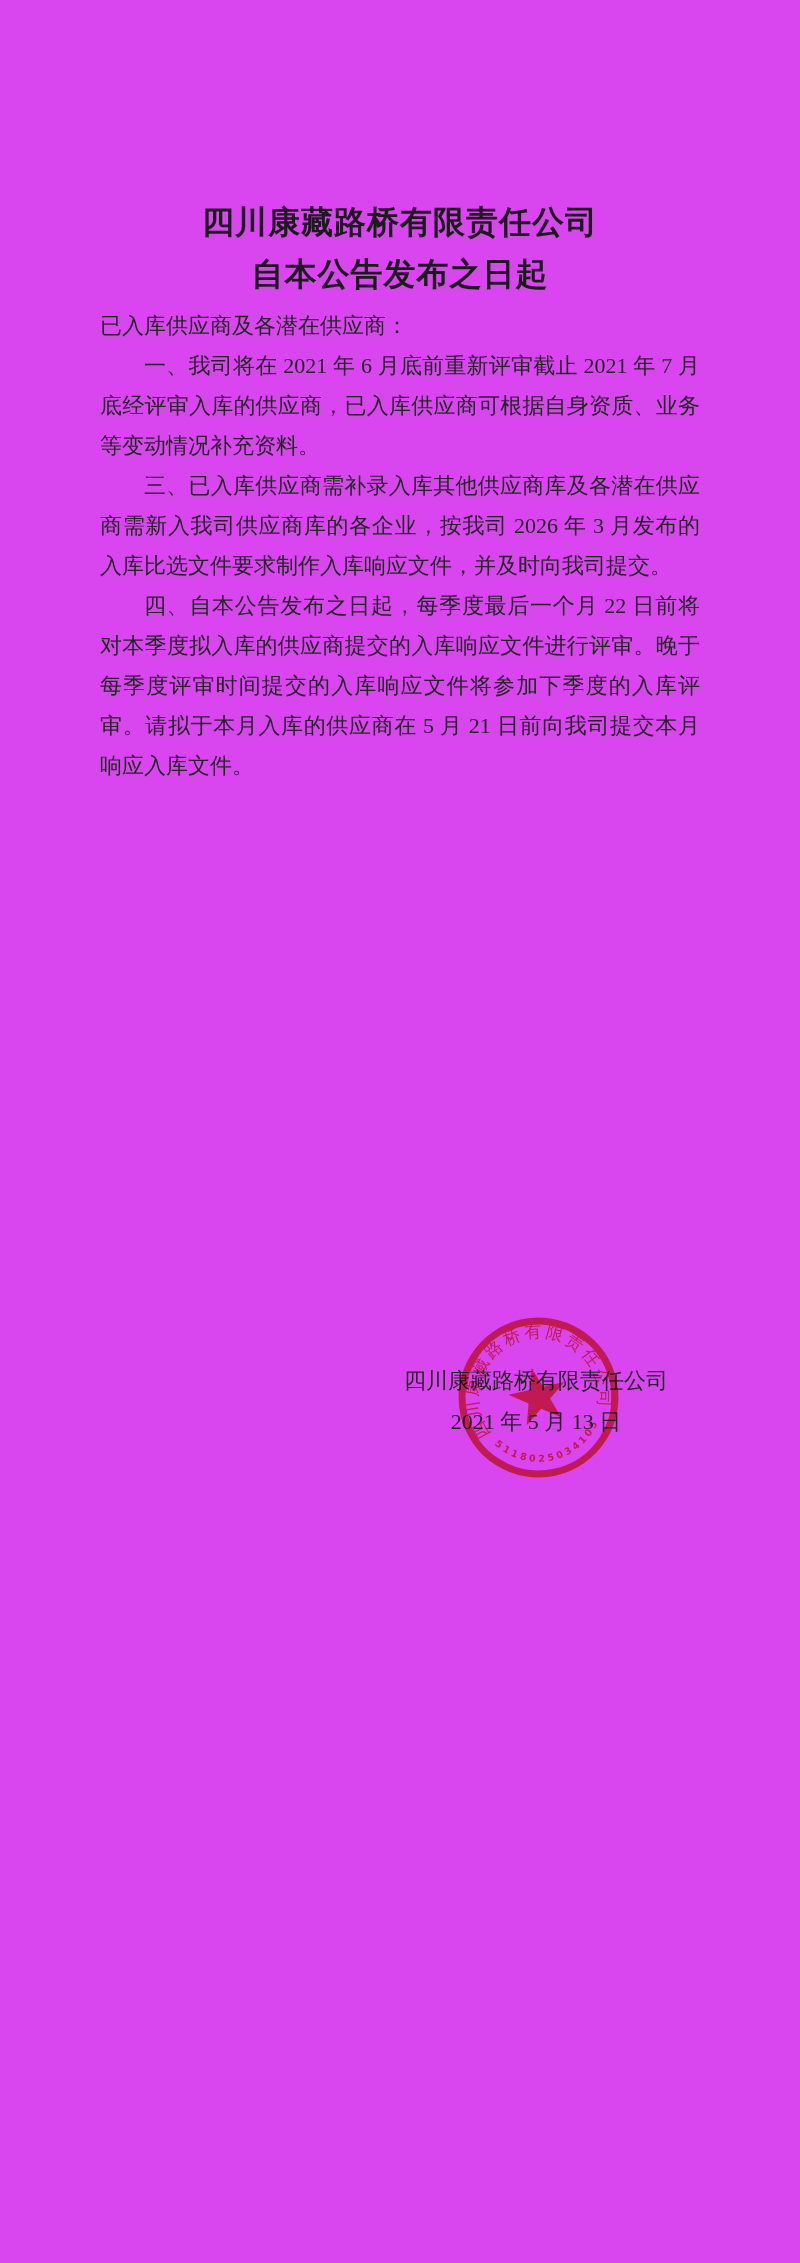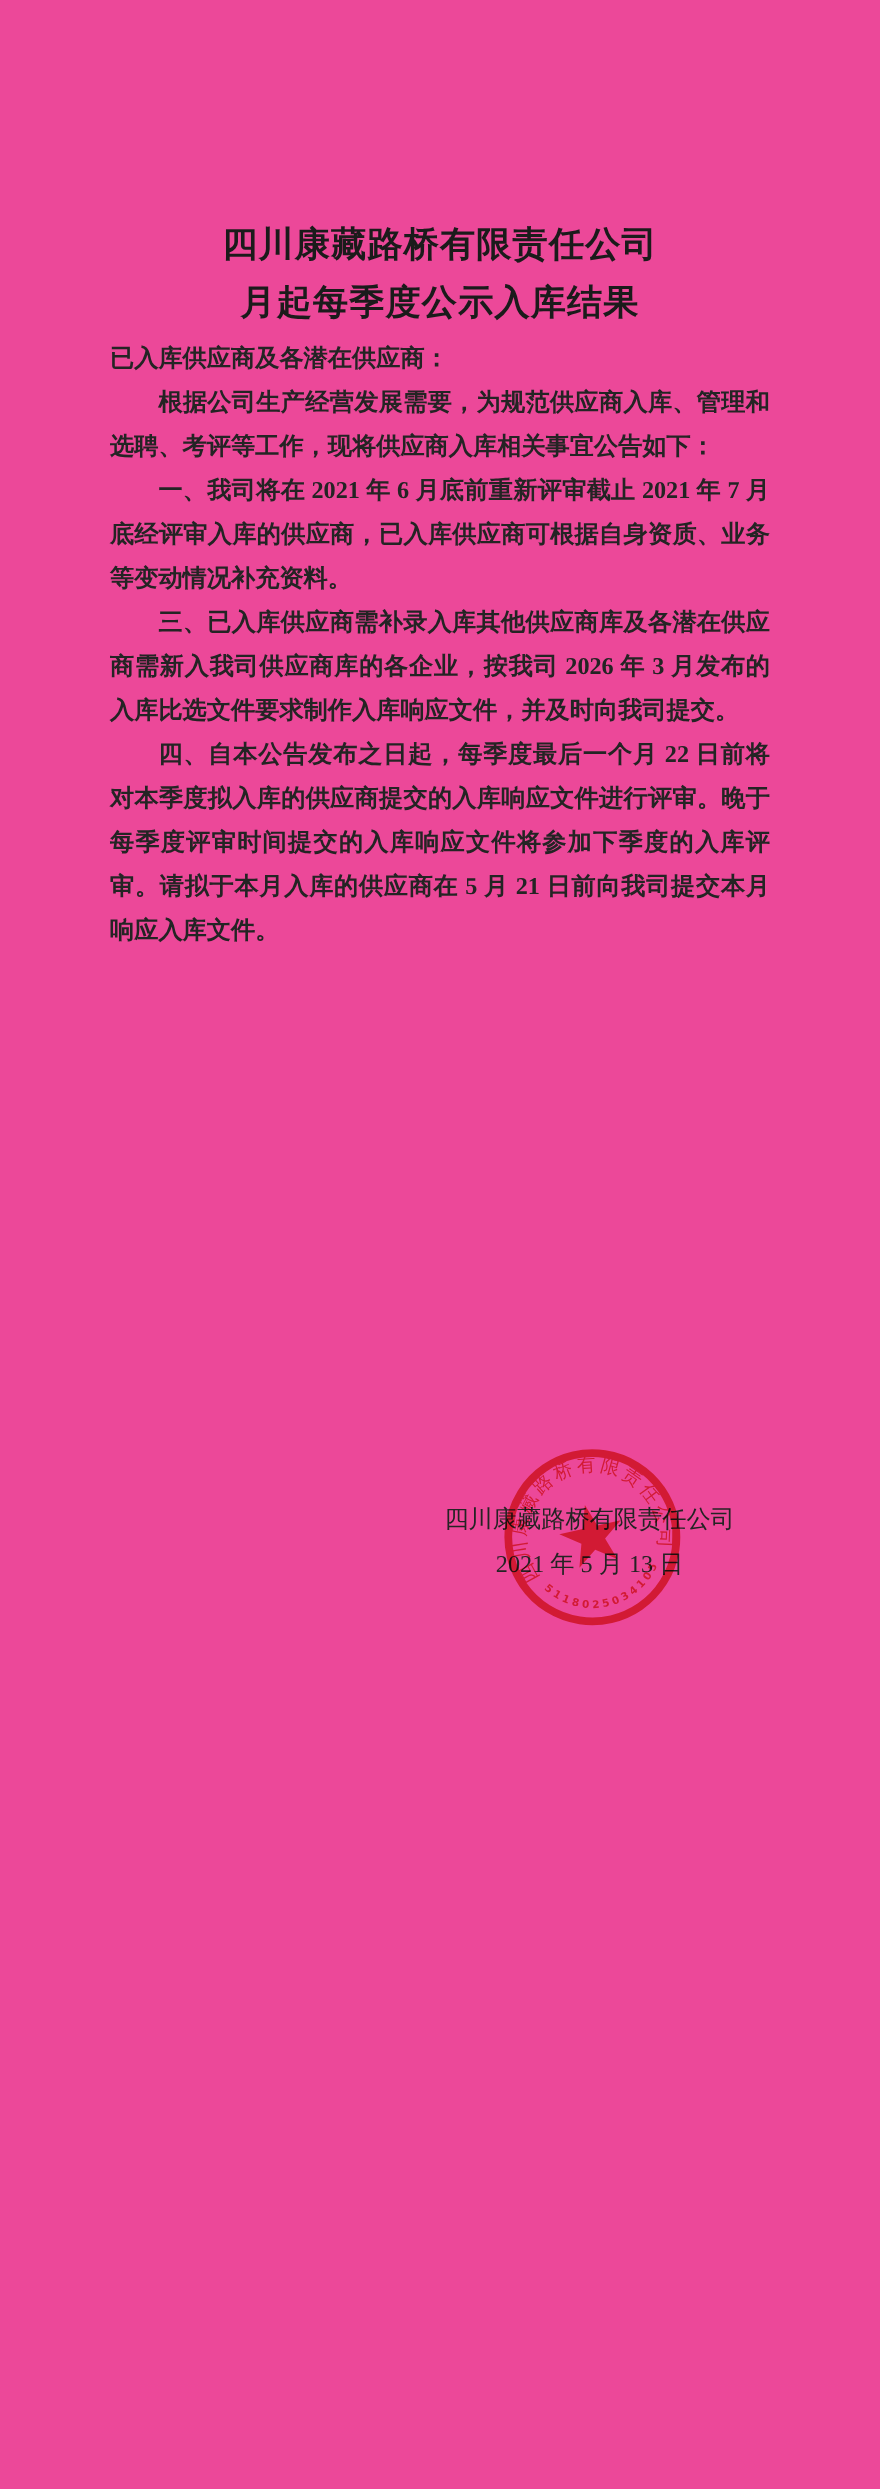--- a/index.html
+++ b/index.html
@@ -4,21 +4,21 @@
 <style>
   html, body {
     margin: 0;
     padding: 0;
     background: #ffffff;
   }
   .page {
     position: relative;
     width: 800px;
     height: 2263px;
-    background: #ec4899;
+    background: #d946ef;
     overflow: hidden;
     font-family: "Liberation Serif", "DejaVu Serif", serif;
     color: #212121;
   }
   .doc-title {
     position: absolute;
     top: 196px;
     left: 0;
     right: 0;
     text-align: center;
@@ -30,21 +30,20 @@
   }
   .doc-body {
     position: absolute;
     top: 306px;
     left: 100px;
     width: 600px;
     font-size: 22px;
     line-height: 40px;
     text-align: justify;
     color: #242424;
-    font-weight: bold;
   }
   .doc-body p {
     margin: 0;
     padding: 0;
   }
   .para {
     text-indent: 2em;
   }
   .signature {
     position: absolute;
@@ -79,26 +78,25 @@
     font-weight: bold;
   }
 </style>
 </head>
 <body>
 
 <div class="page">
 
   <div class="doc-title">
     <div>四川康藏路桥有限责任公司</div>
-    <div>月起每季度公示入库结果</div>
+    <div>自本公告发布之日起</div>
   </div>
 
   <div class="doc-body">
     <p class="salutation">已入库供应商及各潜在供应商：</p>
-    <p class="para">根据公司生产经营发展需要，为规范供应商入库、管理和选聘、考评等工作，现将供应商入库相关事宜公告如下：</p>
     <p class="para">一、我司将在 2021 年 6 月底前重新评审截止 2021 年 7 月底经评审入库的供应商，已入库供应商可根据自身资质、业务等变动情况补充资料。</p>
     <p class="para">三、已入库供应商需补录入库其他供应商库及各潜在供应商需新入我司供应商库的各企业，按我司 2026 年 3 月发布的入库比选文件要求制作入库响应文件，并及时向我司提交。</p>
     <p class="para">四、自本公告发布之日起，每季度最后一个月 22 日前将对本季度拟入库的供应商提交的入库响应文件进行评审。晚于每季度评审时间提交的入库响应文件将参加下季度的入库评审。请拟于本月入库的供应商在 5 月 21 日前向我司提交本月响应入库文件。</p>
   </div>
 
   <div class="signature">
     <div>四川康藏路桥有限责任公司</div>
     <div>2021 年 5 月 13 日</div>
   </div>
 

